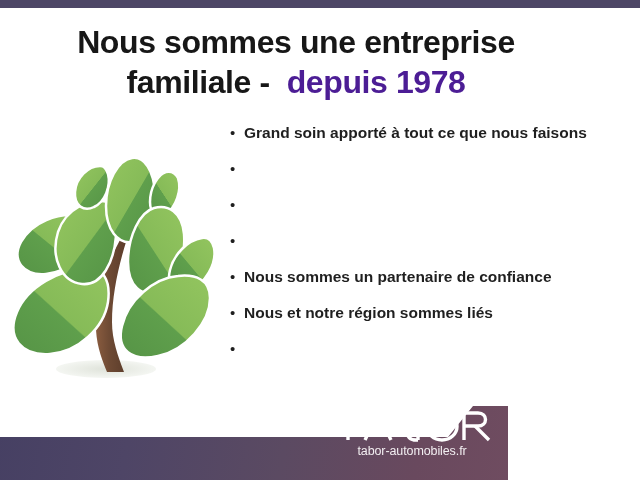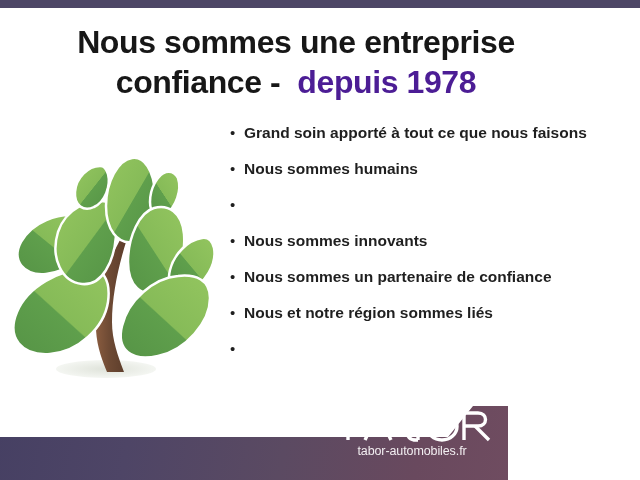--- a/index.html
+++ b/index.html
@@ -145,21 +145,21 @@
 </style>
 </head>
 <body>
 
 <div class="slide">
 
   <div class="top-bar"></div>
 
   <div class="headline">
     <span class="line">Nous sommes une entreprise</span>
-    <span class="line"><span>confiance</span><span class="dash">&nbsp;</span><span class="dash">-</span><span class="dash">&nbsp;&nbsp;</span><span class="accent">depuis 1978</span></span>
+    <span class="line"><span>familiale</span><span class="dash">&nbsp;</span><span class="dash">-</span><span class="dash">&nbsp;&nbsp;</span><span class="accent">depuis 1978</span></span>
   </div>
 
   <div class="tree-art">
     <svg viewBox="0 0 218 240" xmlns="http://www.w3.org/2000/svg">
       <defs>
         <linearGradient id="lf1" x1="0" y1="0" x2="1" y2="1">
           <stop offset="0%" stop-color="#93c55f"></stop>
           <stop offset="52%" stop-color="#86bb58"></stop>
           <stop offset="53%" stop-color="#5f9f4c"></stop>
           <stop offset="100%" stop-color="#569446"></stop>
@@ -205,28 +205,26 @@
     </svg>
   </div>
 
   <ul class="bullets">
     <li>
       <span class="dot">•</span>
       <span class="txt">Grand soin apporté à tout ce que nous faisons</span>
     </li>
     <li>
       <span class="dot">•</span>
-      <span class="txt">Nous sommes humains</span>
-    </li>
-    <li>
-      <span class="dot">•</span>
-    </li>
-    <li>
-      <span class="dot">•</span>
-      <span class="txt">Nous sommes innovants</span>
+    </li>
+    <li>
+      <span class="dot">•</span>
+    </li>
+    <li>
+      <span class="dot">•</span>
     </li>
     <li>
       <span class="dot">•</span>
       <span class="txt">Nous sommes un partenaire de confiance</span>
     </li>
     <li>
       <span class="dot">•</span>
       <span class="txt">Nous et notre région sommes liés</span>
     </li>
     <li>

